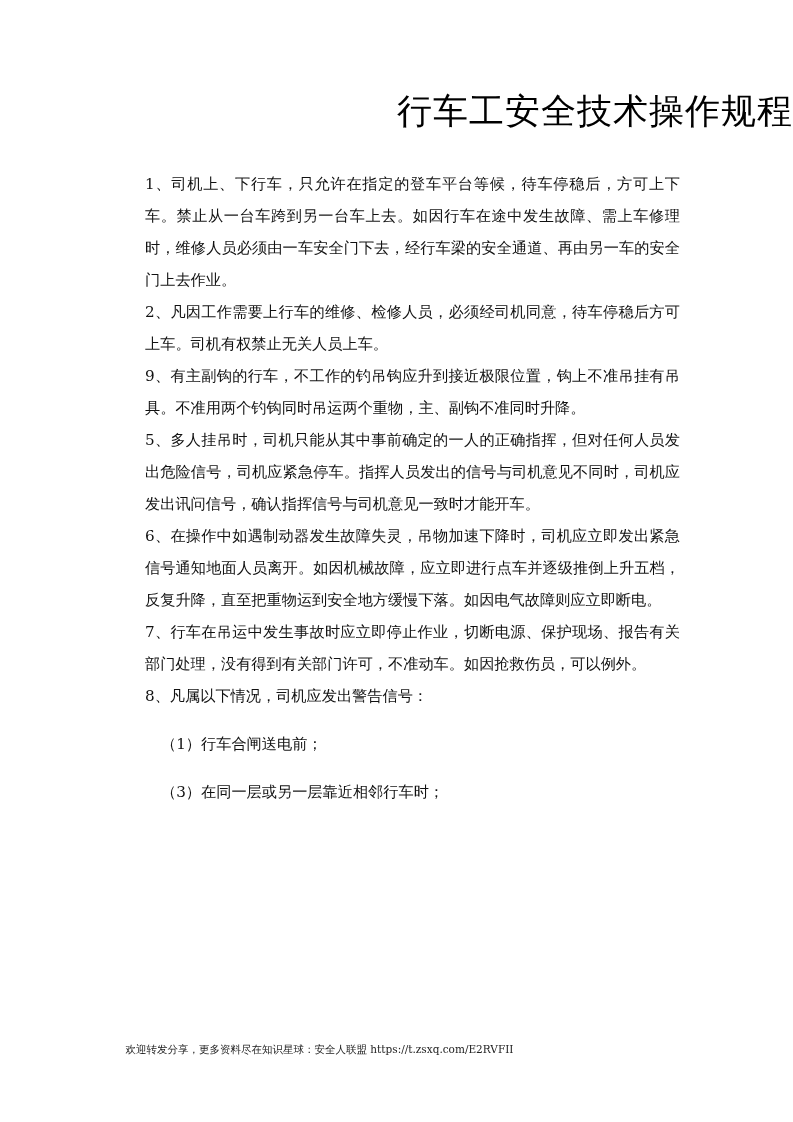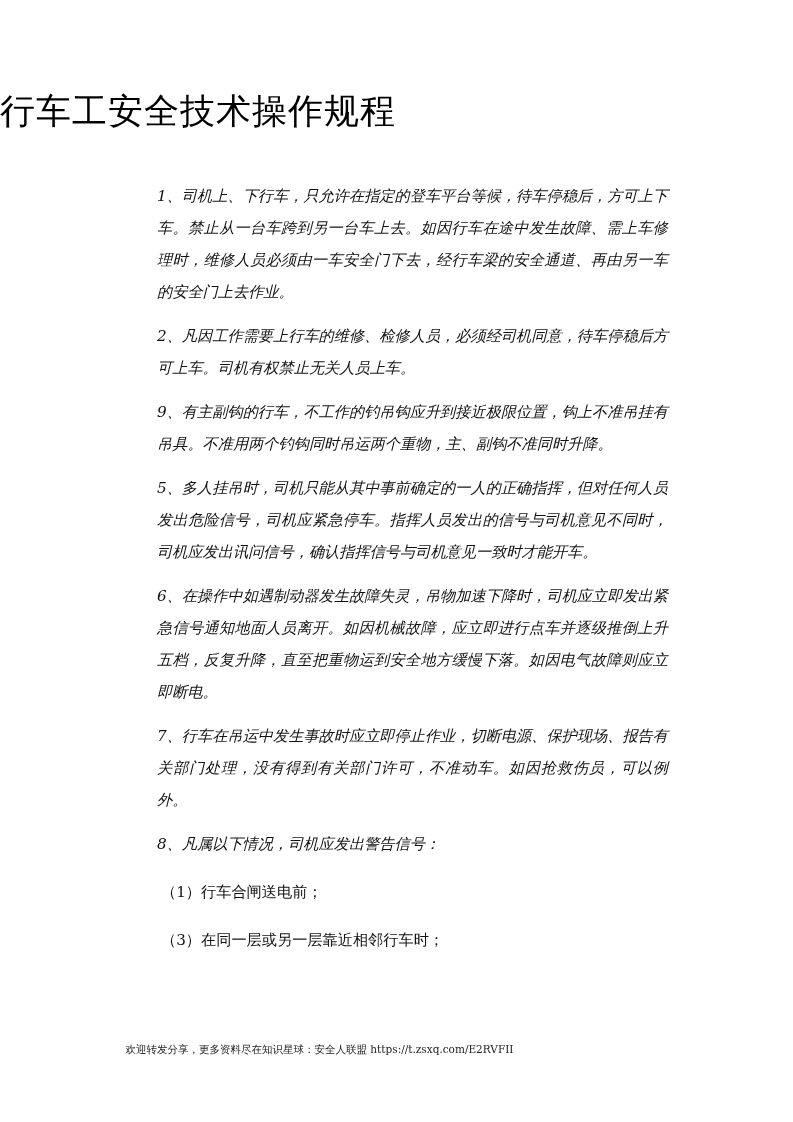--- a/index.html
+++ b/index.html
@@ -1,23 +1,23 @@
 <!DOCTYPE html>
 <html><head>
 <meta charset="utf-8">
 <style>
   html, body { margin: 0; padding: 0; background: #ffffff; }
   body { width: 793px; height: 1122px; position: relative; overflow: hidden;
          font-family: "DejaVu Serif", "Liberation Serif", serif; color: #111; }
-  .title { position: absolute; top: 86px; left: 0; width: 793px; text-align: left;
+  .title { position: absolute; top: 86px; left: 0; width: 793px; text-align: right;
            font-family: "DejaVu Sans", "Liberation Sans", sans-serif;
            font-size: 35px; letter-spacing: 1px; line-height: 50px; color: #000; }
   .content { position: absolute; top: 168px; left: 145px; width: 535px;
              font-size: 15.2px; line-height: 32px; }
-  .para { margin: 12px; text-align: justify; text-align-last: left; font-style: italic; }
+  .para { margin: 0; text-align: justify; text-align-last: left; }
   .sub { margin: 16px; }
   .footer { position: absolute; top: 1041px; left: 0; width: 639px; text-align: center;
             font-size: 10.5px; line-height: 16px; color: #222; }
 </style>
 </head>
 <body>
 
 <div class="title">行车工安全技术操作规程</div>
 
 <div class="content">

